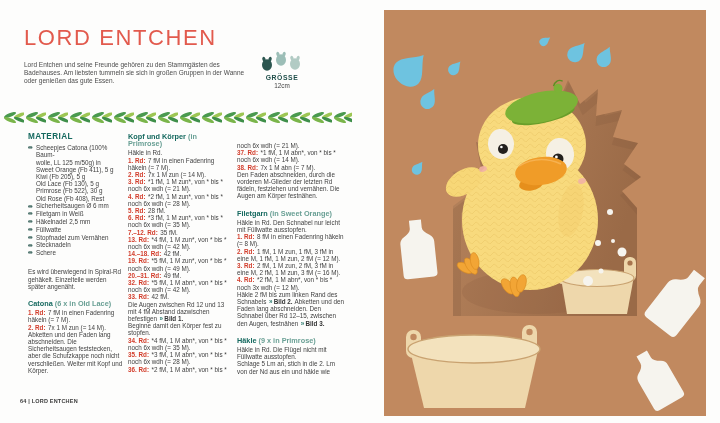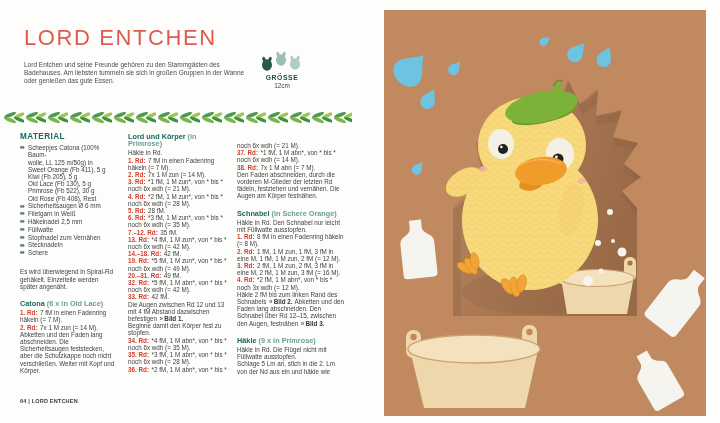--- a/index.html
+++ b/index.html
@@ -9,21 +9,21 @@
   .title{position:absolute;left:24px;top:25px;margin:0;font-size:22px;font-weight:400;
          letter-spacing:1.6px;color:#e25a4d;}
   .intro{position:absolute;left:24px;top:61px;width:234px;margin:0;
          font-size:6.5px;line-height:7.9px;color:#4c4c4c;}
   .size-badge{position:absolute;left:252px;top:50px;width:60px;text-align:center;}
   .size-badge svg{display:block;margin:0 auto 1px;}
   .size-label{font-size:6.8px;font-weight:bold;color:#1f4e49;letter-spacing:.6px;}
   .size-value{font-size:6.4px;color:#454545;margin-top:1px;}
   .vine{position:absolute;left:2px;top:110px;}
   .col{position:absolute;top:133px;font-size:6.3px;line-height:7.2px;}
-  .col1{left:20px;width:97px;}
+  .col1{left:28px;width:97px;}
   .col2{left:128px;width:102px;}
   .col3{left:237px;width:107px;padding-top:9px;}
   .mat-h{margin:0 0 4px;font-size:8.2px;font-weight:bold;letter-spacing:.4px;color:#15695f;}
   .mat-list{list-style:none;margin:0;padding:0;}
   .mat-list li{position:relative;padding-left:8px;margin:0 0 .6px;}
   .mat-list .bullet{position:absolute;left:0;top:1.1px;width:4.6px;height:4.6px;}
   .mat-text{display:inline-block;white-space:pre-line;width:100%;}
   .note{margin:12px 0 0;}
   .sec{margin:10px 0 2px;font-size:7.3px;font-weight:bold;color:#15695f;}
   .sec.first{margin-top:0;}
@@ -152,21 +152,21 @@
       <p class="note">Es wird überwiegend in Spiral-Rd gehäkelt. Einzelteile werden später angenäht.</p>
       <h3 class="sec"><span>Catona</span> <span class="sub">(6 x in Old Lace)</span></h3>
       <div>
           <p class="row"><b class="rd">1. Rd:</b><span class="tx">7 fM in einen Fadenring häkeln (= 7 M).</span></p>
           <p class="row"><b class="rd">2. Rd:</b><span class="tx">7x 1 M zun (= 14 M).</span></p>
           <p class="row"><span class="tx">Abketten und den Faden lang abschneiden. Die Sicherheitsaugen feststecken, aber die Schutzkappe noch nicht verschließen. Weiter mit Kopf und Körper.</span></p>
         </div>
     </div>
 
     <div class="col col2">
-      <h3 class="sec first"><span>Lord und Körper</span> <span class="sub">(in Primrose)</span></h3>
+      <h3 class="sec first"><span>Kopf und Körper</span> <span class="sub">(in Primrose)</span></h3>
       <div>
           <p class="row"><span class="tx">Häkle in Rd.</span></p>
           <p class="row"><b class="rd">1. Rd:</b><span class="tx">7 fM in einen Fadenring häkeln (= 7 M).</span></p>
           <p class="row"><b class="rd">2. Rd:</b><span class="tx">7x 1 M zun (= 14 M).</span></p>
           <p class="row"><b class="rd">3. Rd:</b><span class="tx">*1 fM, 1 M zun*, von * bis * noch 6x wdh (= 21 M).</span></p>
           <p class="row"><b class="rd">4. Rd:</b><span class="tx">*2 fM, 1 M zun*, von * bis * noch 6x wdh (= 28 M).</span></p>
           <p class="row"><b class="rd">5. Rd:</b><span class="tx">28 fM.</span></p>
           <p class="row"><b class="rd">6. Rd:</b><span class="tx">*3 fM, 1 M zun*, von * bis * noch 6x wdh (= 35 M).</span></p>
           <p class="row"><b class="rd">7.–12. Rd:</b><span class="tx">35 fM.</span></p>
           <p class="row"><b class="rd">13. Rd:</b><span class="tx">*4 fM, 1 M zun*, von * bis * noch 6x wdh (= 42 M).</span></p>
@@ -183,21 +183,21 @@
         </div>
     </div>
 
     <div class="col col3">
       <div>
           <p class="row"><span class="tx">noch 6x wdh (= 21 M).</span></p>
           <p class="row"><b class="rd">37. Rd:</b><span class="tx">*1 fM, 1 M abn*, von * bis * noch 6x wdh (= 14 M).</span></p>
           <p class="row"><b class="rd">38. Rd:</b><span class="tx">7x 1 M abn (= 7 M).</span></p>
           <p class="row"><span class="tx">Den Faden abschneiden, durch die vorderen M-Glieder der letzten Rd fädeln, festziehen und vernähen. Die Augen am Körper festnähen.</span></p>
         </div>
-      <h3 class="sec"><span>Schnabel</span> <span class="sub">(in Schere Orange)</span></h3>
+      <h3 class="sec"><span>Filetgarn</span> <span class="sub">(in Sweet Orange)</span></h3>
       <div>
           <p class="row"><span class="tx">Häkle in Rd. Den Schnabel nur leicht mit Füllwatte ausstopfen.</span></p>
           <p class="row"><b class="rd">1. Rd:</b><span class="tx">8 fM in einen Fadenring häkeln (= 8 M).</span></p>
           <p class="row"><b class="rd">2. Rd:</b><span class="tx">1 fM, 1 M zun, 1 fM, 3 fM in eine M, 1 fM, 1 M zun, 2 fM (= 12 M).</span></p>
           <p class="row"><b class="rd">3. Rd:</b><span class="tx">2 fM, 1 M zun, 2 fM, 3 fM in eine M, 2 fM, 1 M zun, 3 fM (= 16 M).</span></p>
           <p class="row"><b class="rd">4. Rd:</b><span class="tx">*2 fM, 1 M abn*, von * bis * noch 3x wdh (= 12 M).</span></p>
           <p class="row"><span class="tx">Häkle 2 fM bis zum linken Rand des Schnabels</span><span class="bildref"><span class="arrow">»</span> <b class="bref">Bild 2.</b></span><span class="tx">Abketten und den Faden lang abschneiden. Den Schnabel über Rd 12–15, zwischen den Augen, festnähen</span><span class="bildref"><span class="arrow">»</span> <b class="bref">Bild 3.</b></span></p>
         </div>
       <h3 class="sec"><span>Häkle</span> <span class="sub">(9 x in Primrose)</span></h3>
       <div>

